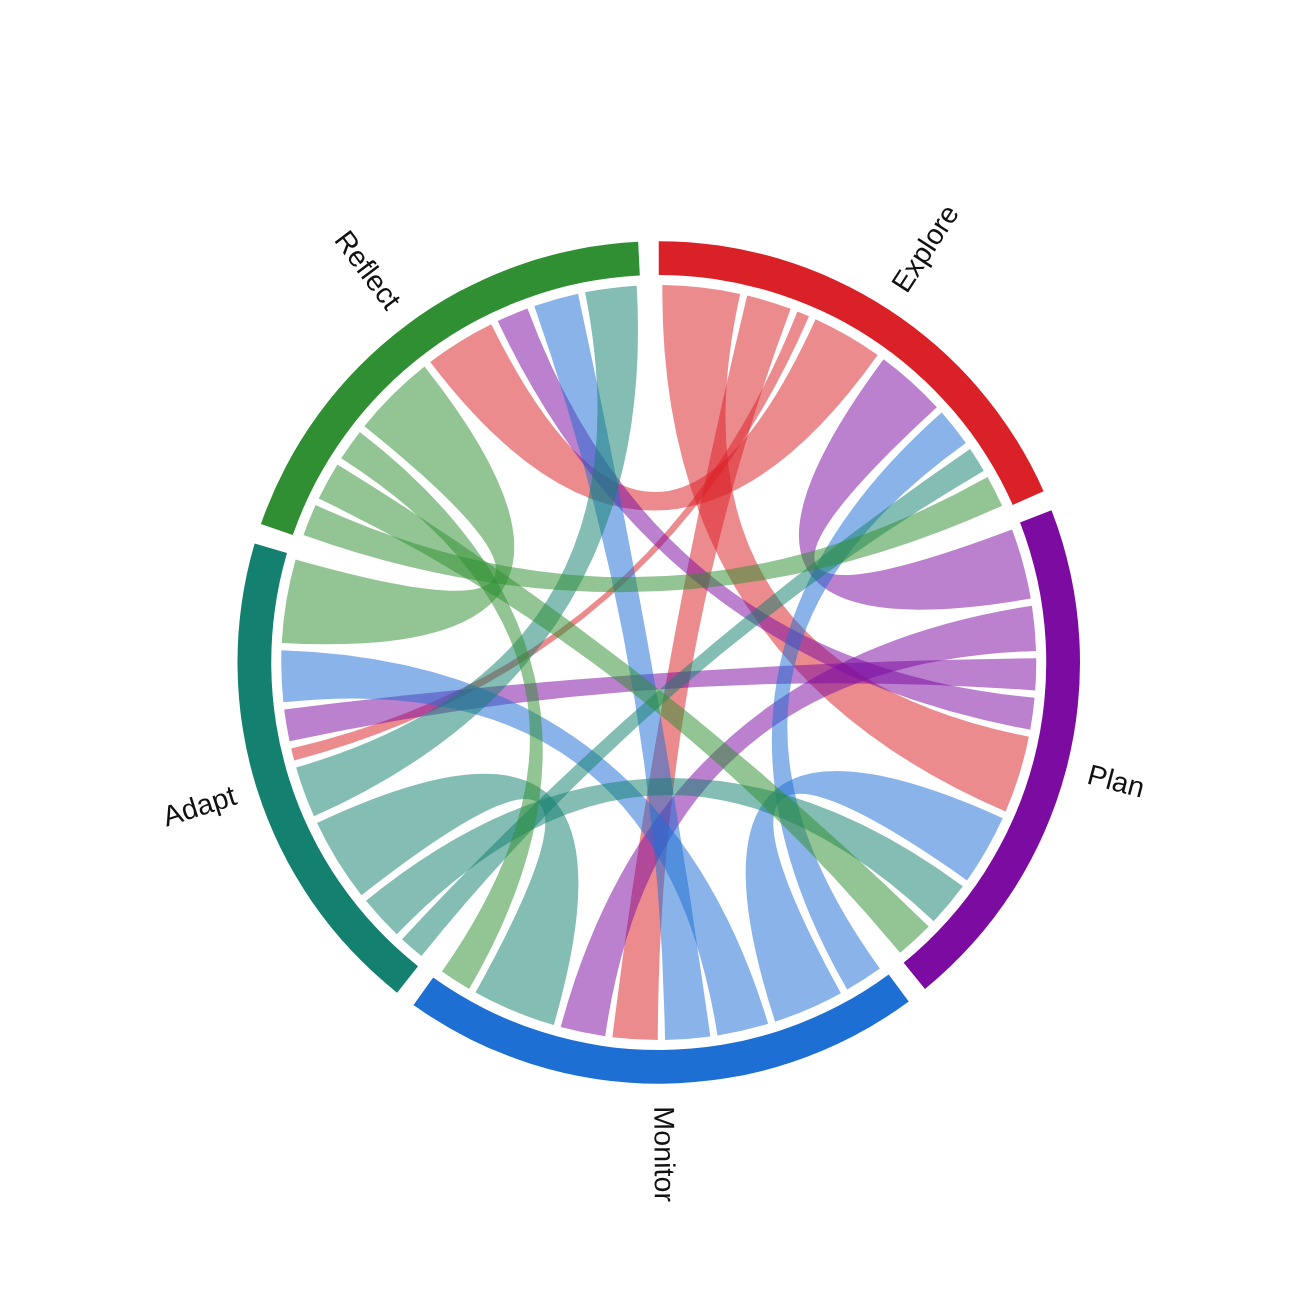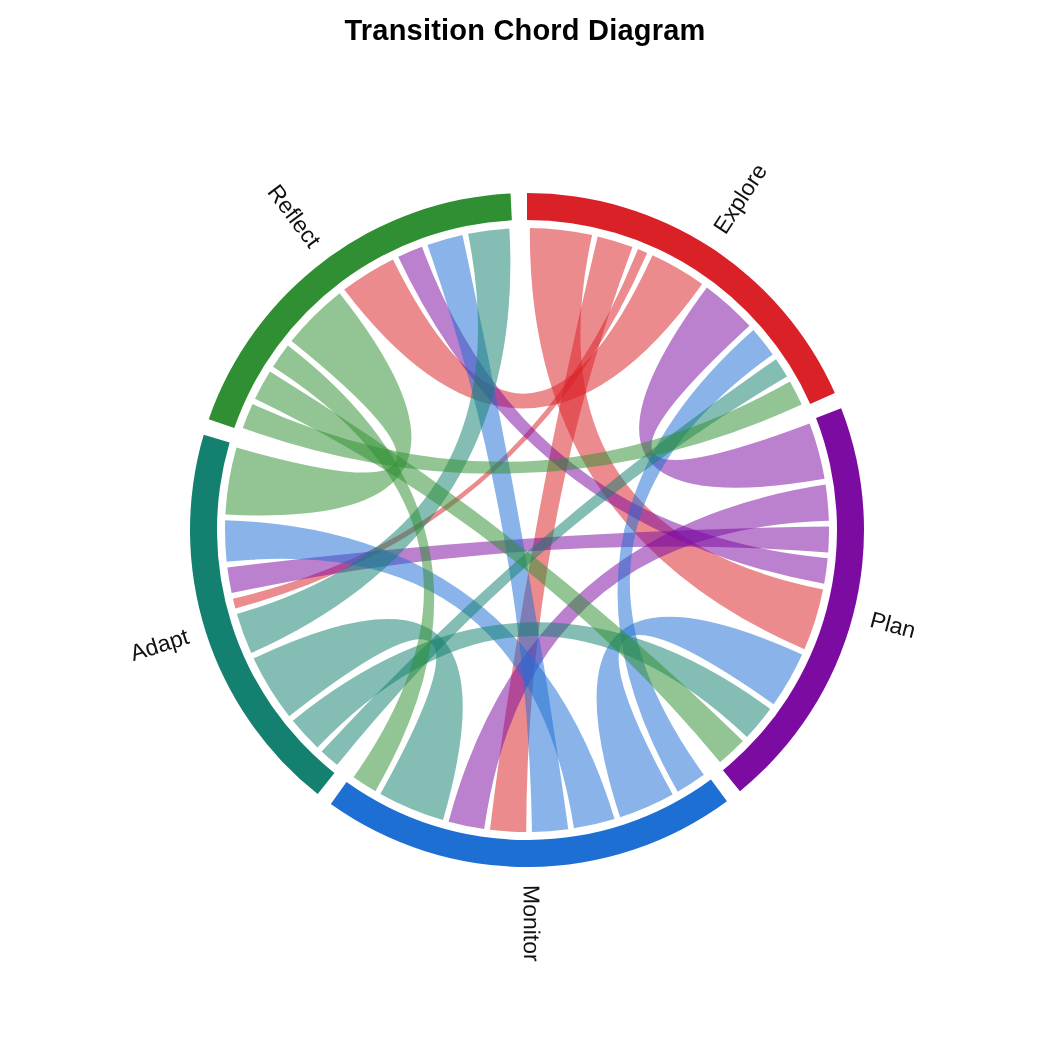--- a/index.html
+++ b/index.html
@@ -37,21 +37,20 @@
   .sector-label {
     font-family: "Liberation Sans", sans-serif;
     font-size: 23px;
     fill: #111111;
   }
 </style>
 </head>
 <body>
 
 <div class="stage">
-  <h1 class="chart-title">Transition Chord Diagram</h1>
   <svg id="chord-svg" class="chord" width="1050" height="1050" viewBox="0 0 1050 1050" xmlns="http://www.w3.org/2000/svg">
     <g id="ribbons">
         <path d="M529.90,228.01A302,302 0 0 1 592.11,235.10Q527,530 823.09,589.43A302,302 0 0 1 804.47,649.21Q527,530 529.90,228.01Z" fill="#da2127" fill-opacity="0.52"></path>
         <path d="M597.76,236.41A302,302 0 0 1 632.52,247.03Q527,530 526.21,832.00A302,302 0 0 1 489.93,829.72Q527,530 597.76,236.41Z" fill="#da2127" fill-opacity="0.52"></path>
         <path d="M637.93,249.11A302,302 0 0 1 647.18,252.94Q527,530 235.36,608.42A302,302 0 0 1 232.92,598.71Q527,530 637.93,249.11Z" fill="#da2127" fill-opacity="0.52"></path>
         <path d="M652.48,255.30A302,302 0 0 1 702.16,283.98Q527,530 344.20,289.61A302,302 0 0 1 392.96,259.38Q527,530 652.48,255.30Z" fill="#da2127" fill-opacity="0.52"></path>
         <path d="M809.60,423.50A302,302 0 0 1 824.64,478.86Q527,530 706.85,287.39A302,302 0 0 1 749.48,325.78Q527,530 809.60,423.50Z" fill="#7c0ba1" fill-opacity="0.52"></path>
         <path d="M825.56,484.58A302,302 0 0 1 828.86,520.78Q527,530 484.19,828.95A302,302 0 0 1 448.58,821.64Q527,530 825.56,484.58Z" fill="#7c0ba1" fill-opacity="0.52"></path>
         <path d="M828.98,526.57A302,302 0 0 1 828.17,552.38Q527,530 231.65,593.05A302,302 0 0 1 227.35,567.59Q527,530 828.98,526.57Z" fill="#7c0ba1" fill-opacity="0.52"></path>
         <path d="M827.68,558.16A302,302 0 0 1 824.18,583.74Q527,530 398.18,256.85A302,302 0 0 1 421.98,246.85Q527,530 827.68,558.16Z" fill="#7c0ba1" fill-opacity="0.52"></path>

